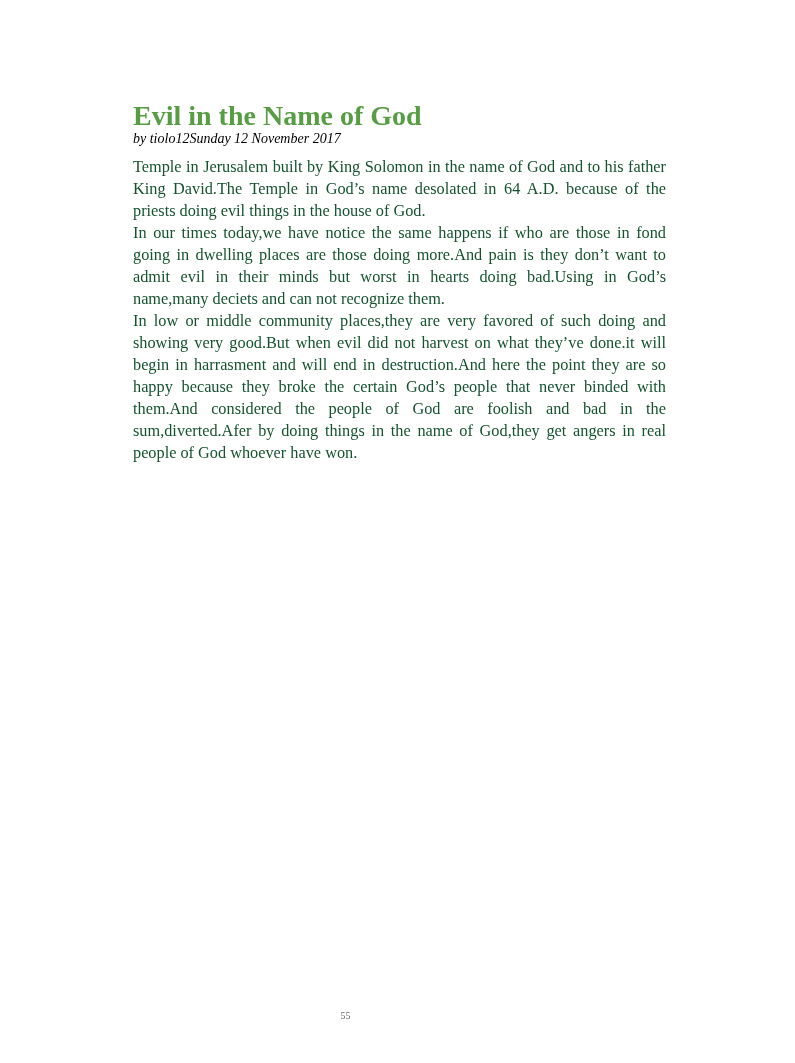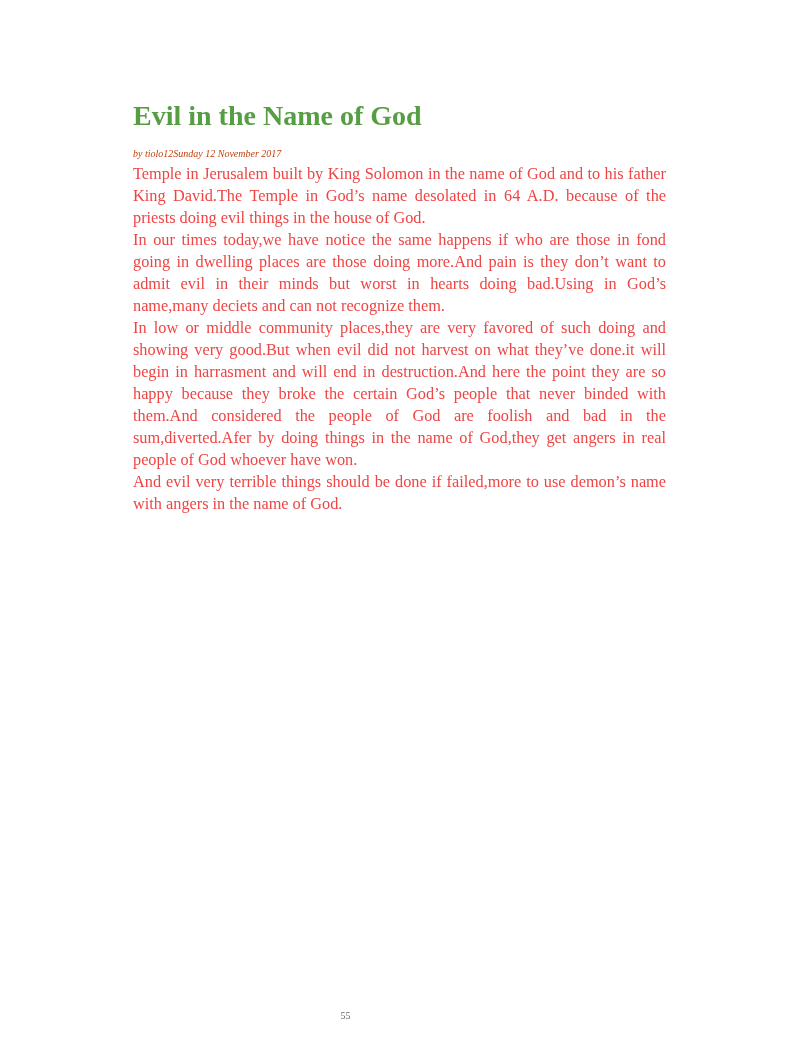--- a/index.html
+++ b/index.html
@@ -23,31 +23,31 @@
   }
   h1.article-title {
     margin: 0;
     font-size: 28px;
     line-height: 30px;
     font-weight: bold;
     color: #579d43;
     font-family: "Liberation Serif", serif;
   }
   p.byline {
-    margin: 15px 0 0 0;
-    font-size: 10px;
+    margin: 0 0 0 0;
+    font-size: 14px;
     line-height: 16px;
     font-style: italic;
-    color: #c2410c;
+    color: #000000;
   }
   .article-body {
-    margin-top: 1px;
+    margin-top: 9px;
     font-size: 16.3px;
     line-height: 22px;
-    color: #ef4444;
+    color: #14532d;
     text-align: justify;
   }
   .article-body p {
     margin: 0;
     padding: 0;
   }
   .page-footer {
     position: absolute;
     left: 0;
     top: 1008px;
@@ -63,17 +63,16 @@
 <body>
 
 <div class="doc-page">
   <div class="content">
     <h1 class="article-title">Evil in the Name of God</h1>
     <p class="byline">by tiolo12Sunday 12 November 2017</p>
     <div class="article-body">
       <p>Temple in Jerusalem built by King Solomon in the name of God and to his father King David.The Temple in God’s name desolated in 64 A.D. because of the priests doing evil things in the house of God.</p>
       <p>In our times today,we have notice the same happens if who are those in fond going in dwelling places are those doing more.And pain is they don’t want to admit evil in their minds but worst in hearts doing bad.Using in God’s name,many deciets and can not recognize them.</p>
       <p>In low or middle community places,they are very favored of such doing and showing very good.But when evil did not harvest on what they’ve done.it will begin in harrasment and will end in destruction.And here the point they are so happy because they broke the certain God’s people that never binded with them.And considered the people of God are foolish and bad in the sum,diverted.Afer by doing things in the name of God,they get angers in real people of God whoever have won.</p>
-      <p>And evil very terrible things should be done if failed,more to use demon’s name with angers in the name of God.</p>
     </div>
   </div>
   <div class="page-footer">55</div>
 </div>
 
 </body></html>

